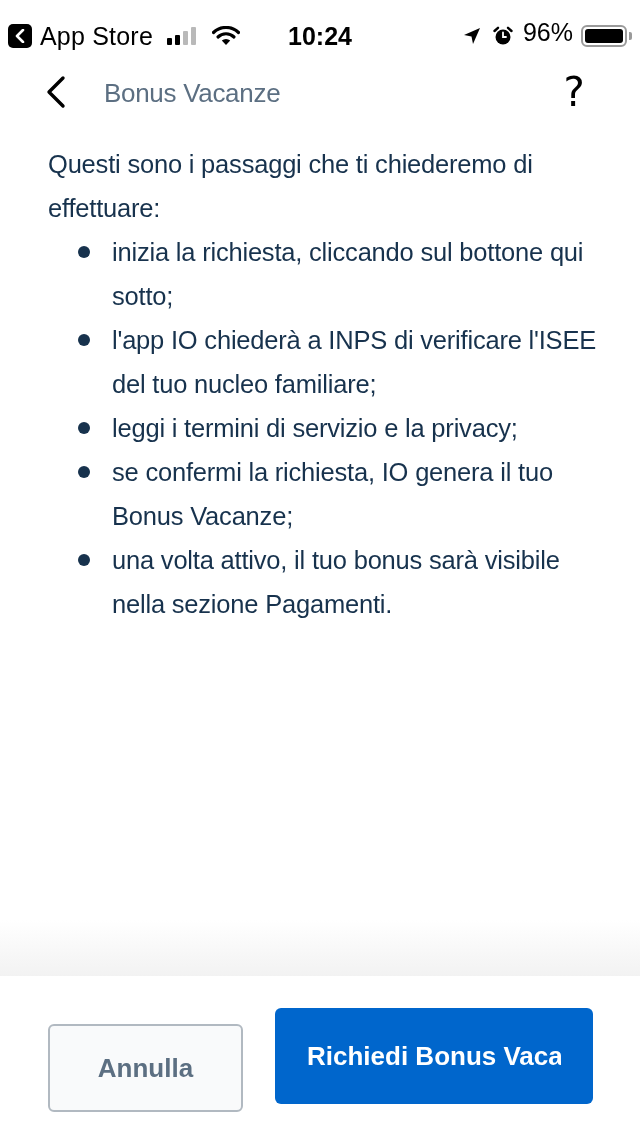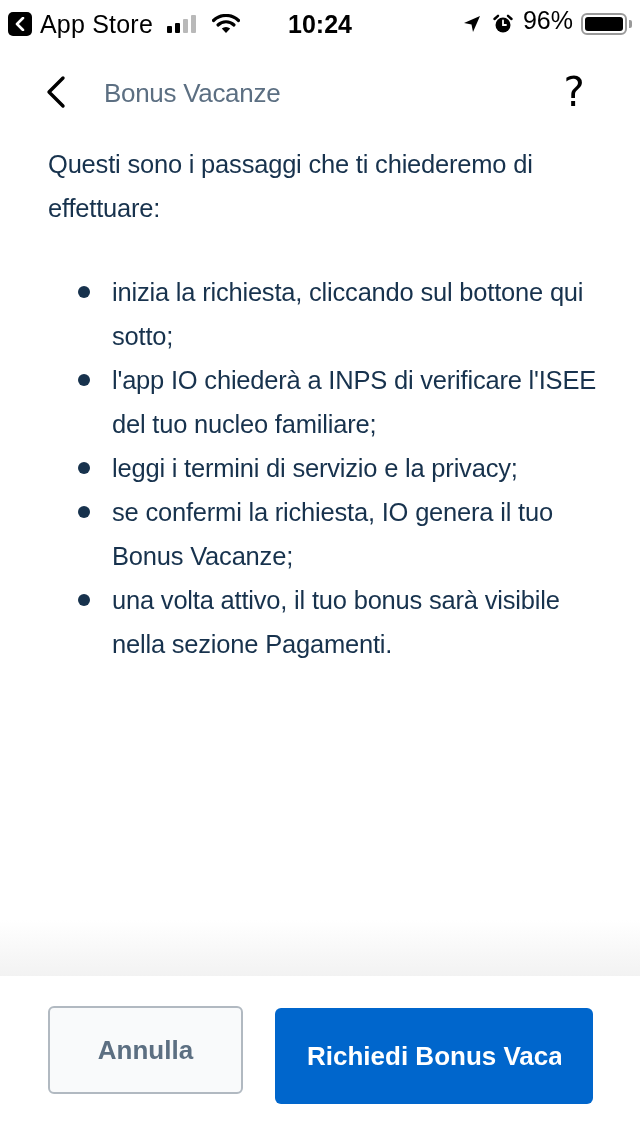--- a/index.html
+++ b/index.html
@@ -1,20 +1,20 @@
 <!DOCTYPE html>
 <html><head>
 <meta charset="utf-8">
 <style>
   * { box-sizing: border-box; margin: 0; padding: 0; }
   html, body { width: 640px; height: 1136px; background: #ffffff; overflow: hidden; }
   body { position: relative; font-family: "Liberation Sans", "DejaVu Sans", sans-serif; color: #17324d; }
 
   
-  .status-bar { position: absolute; top: 4px; left: 0; width: 640px; height: 40px; }
+  .status-bar { position: absolute; top: 16px; left: 0; width: 640px; height: 40px; }
   .sb-left { position: absolute; left: 8px; top: 6px; display: flex; align-items: center; height: 28px; }
   .back-app-badge { width: 24px; height: 24px; background: #000; border-radius: 5px; display: flex; align-items: center; justify-content: center; margin-right: 8px; }
   .back-app-label { font-size: 25px; color: #000; letter-spacing: 0.2px; }
   .signal { display: flex; align-items: flex-end; gap: 3px; margin-left: 14px; height: 18px; }
   .signal span { width: 5px; border-radius: 1px; background: #000; }
   .signal span.off { background: #b9b9b9; }
   .wifi { margin-left: 16px; }
   .sb-time { position: absolute; left: 0; width: 640px; top: 6px; text-align: center; font-size: 25px; font-weight: bold; color: #000; }
   .sb-right { position: absolute; right: 8px; top: 6px; height: 28px; display: flex; align-items: center; }
   .sb-right .pct { font-size: 25px; color: #000; margin: 0 8px 8px 10px; }
@@ -24,28 +24,28 @@
 
   
   .header { position: absolute; top: 60px; left: 0; width: 640px; height: 68px; }
   .back-btn { position: absolute; left: 34px; top: 10px; width: 44px; height: 44px; display: flex; align-items: center; justify-content: center; }
   .header-title { position: absolute; left: 104px; top: 18px; font-size: 26px; font-weight: normal; color: #5c6f82; font-family: "Liberation Sans Narrow", "Liberation Sans", sans-serif; letter-spacing: -0.3px; }
   .help-btn { position: absolute; right: 44px; top: 6px; width: 44px; height: 52px; display: flex; align-items: center; justify-content: center; font-size: 40px; color: #000; font-family: "DejaVu Sans", sans-serif; }
 
   
   .content { position: absolute; top: 142px; left: 48px; width: 560px; }
   .intro { font-size: 25.5px; line-height: 44px; color: #17324d; letter-spacing: -0.2px; }
-  .steps { list-style: none; margin-top: 40px; }
+  .steps { list-style: none; }
   .steps li { position: relative; padding-left: 64px; font-size: 25.5px; line-height: 44px; color: #17324d; letter-spacing: -0.2px; }
   .steps li .bullet { position: absolute; left: 30px; top: 16px; width: 12px; height: 12px; border-radius: 50%; background: #17324d; }
 
   
   .footer-shadow { position: absolute; top: 920px; left: 0; width: 640px; height: 56px; background: linear-gradient(to bottom, rgba(240,240,240,0), rgba(238,238,238,0.75)); }
   .footer { position: absolute; top: 976px; left: 0; width: 640px; height: 160px; background: #ffffff; }
-  .btn-cancel { position: absolute; left: 48px; top: 30px; width: 195px; height: 88px; border: 2px solid #b1b9c1; border-radius: 6px; background: #f9fafb; display: flex; align-items: center; justify-content: center; font-size: 26px; font-weight: bold; color: #5c6f82; }
+  .btn-cancel { position: absolute; left: 48px; top: 48px; width: 195px; height: 88px; border: 2px solid #b1b9c1; border-radius: 6px; background: #f9fafb; display: flex; align-items: center; justify-content: center; font-size: 26px; font-weight: bold; color: #5c6f82; }
   .btn-primary { position: absolute; left: 275px; top: 32px; width: 318px; height: 96px; border-radius: 6px; background: #0066cc; display: flex; align-items: center; justify-content: flex-start; padding-left: 32px; overflow: hidden; font-size: 26px; font-weight: bold; color: #ffffff; white-space: nowrap; }
   .btn-primary .lbl { display: block; width: 254px; overflow: hidden; white-space: nowrap; }
 </style>
 </head>
 <body>
 
 <div class="status-bar">
   <div class="sb-left">
     <div class="back-app-badge">
       <svg width="12" height="14" viewBox="0 0 12 14">

